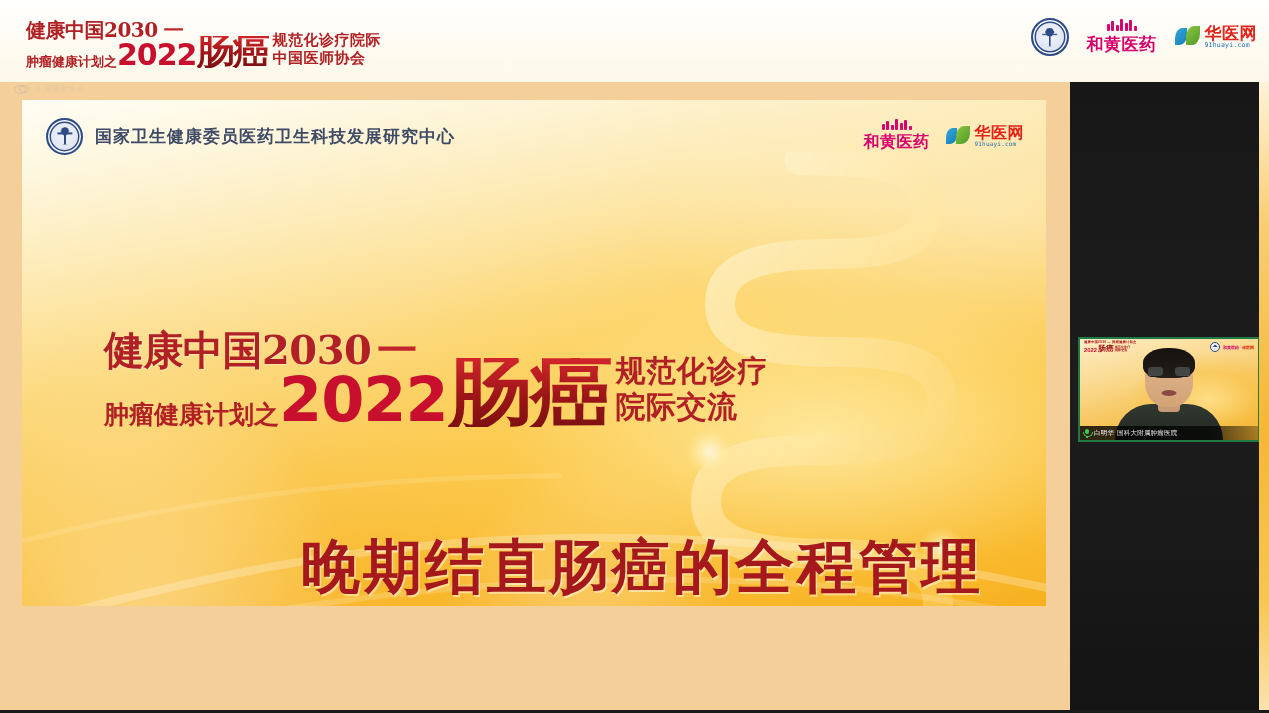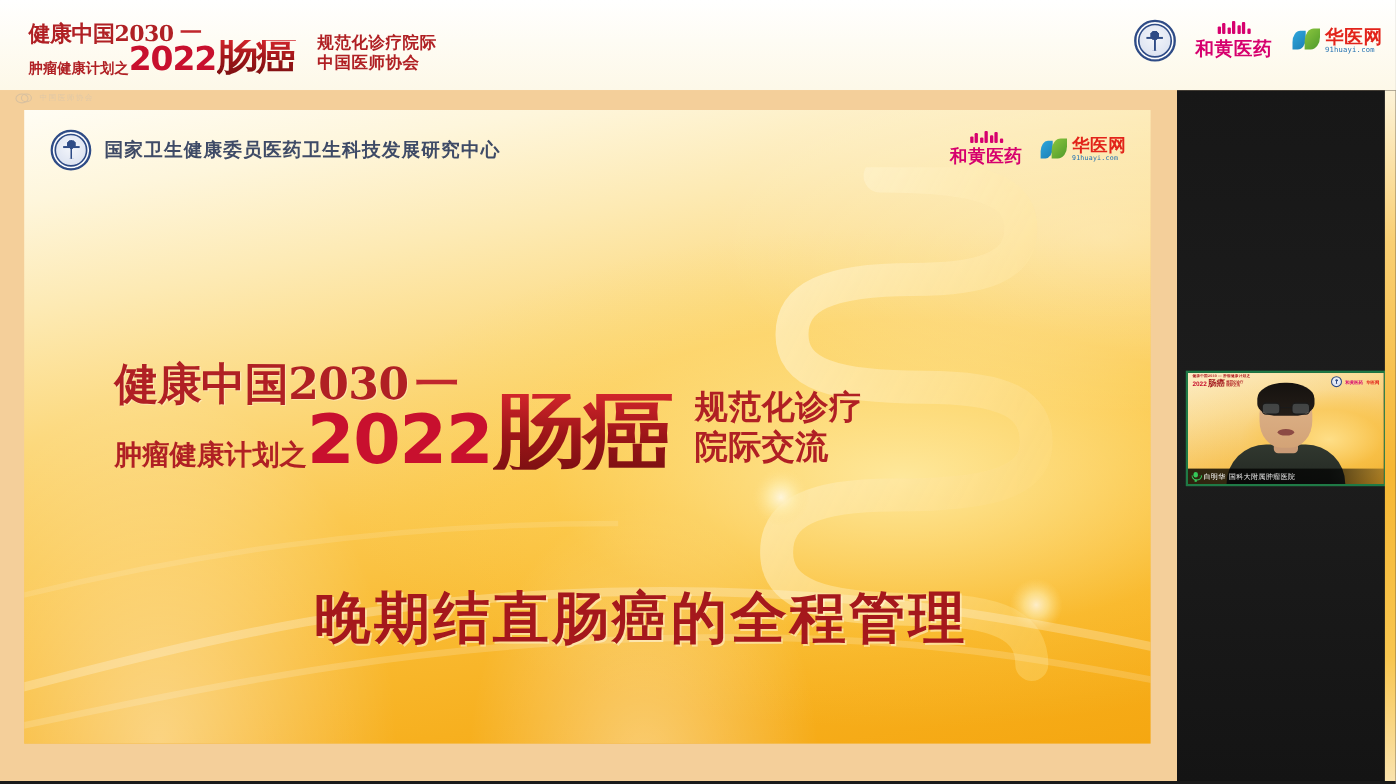--- a/index.html
+++ b/index.html
@@ -82,21 +82,21 @@
     background: linear-gradient(180deg, #d2252b 0%, #9c1518 55%, #7e1012 100%);
     -webkit-background-clip: text;
     background-clip: text;
     -webkit-text-fill-color: transparent;
     text-shadow: none;
   }
   .wm-right {
     display: flex;
     flex-direction: column;
     justify-content: center;
-    margin-left: 20px;
+    margin-left: 4px;
     padding-bottom: 1px;
   }
   .wm-sub {
     font-family: "Liberation Sans", sans-serif;
     font-weight: bold;
     color: #b02024;
     white-space: nowrap;
     line-height: 1.18;
     letter-spacing: 0.5px;
   }
@@ -206,21 +206,21 @@
     height: 628px;
     background: linear-gradient(180deg, #171717 0%, #1d1d1d 50%, #141414 100%);
     overflow: hidden;
   }
 
   
   #slide-stage {
     position: absolute;
     left: 0; top: 0;
     width: 1070px;
-    height: 628px;
+    height: 524px;
     background: #f4cf9a;
     overflow: hidden;
   }
 
   
   #slide-watermark {
     position: absolute;
     left: 14px; top: 2px;
     display: flex;
     align-items: center;
@@ -351,24 +351,24 @@
   #slide-wordmark .wm-l1   { font-size: 40px; text-shadow: 1px 1px 0 rgba(255,255,255,0.35); }
   #slide-wordmark .wm-dash { font-size: 40px; }
   #slide-wordmark .wm-l2   { font-size: 25px; margin-top: 8px; }
   #slide-wordmark .wm-year { font-size: 62px; }
   #slide-wordmark .wm-big  { font-size: 84px; }
   #slide-wordmark .wm-sub  { font-size: 30px; line-height: 1.22; }
 
   
   #slide-topic {
     position: absolute;
-    left: 264px; top: 428px;
+    left: 279px; top: 428px;
     z-index: 5;
     font-family: Liberation Sans, sans-serif;
-    font-size: 51px;
+    font-size: 59px;
     font-weight: bold;
     color: #a5181c;
     letter-spacing: 3px;
     white-space: nowrap;
     text-shadow: 1.5px 1.5px 0 rgba(255,248,220,0.55);
   }
 
   
   #video-tile {
     position: absolute;

